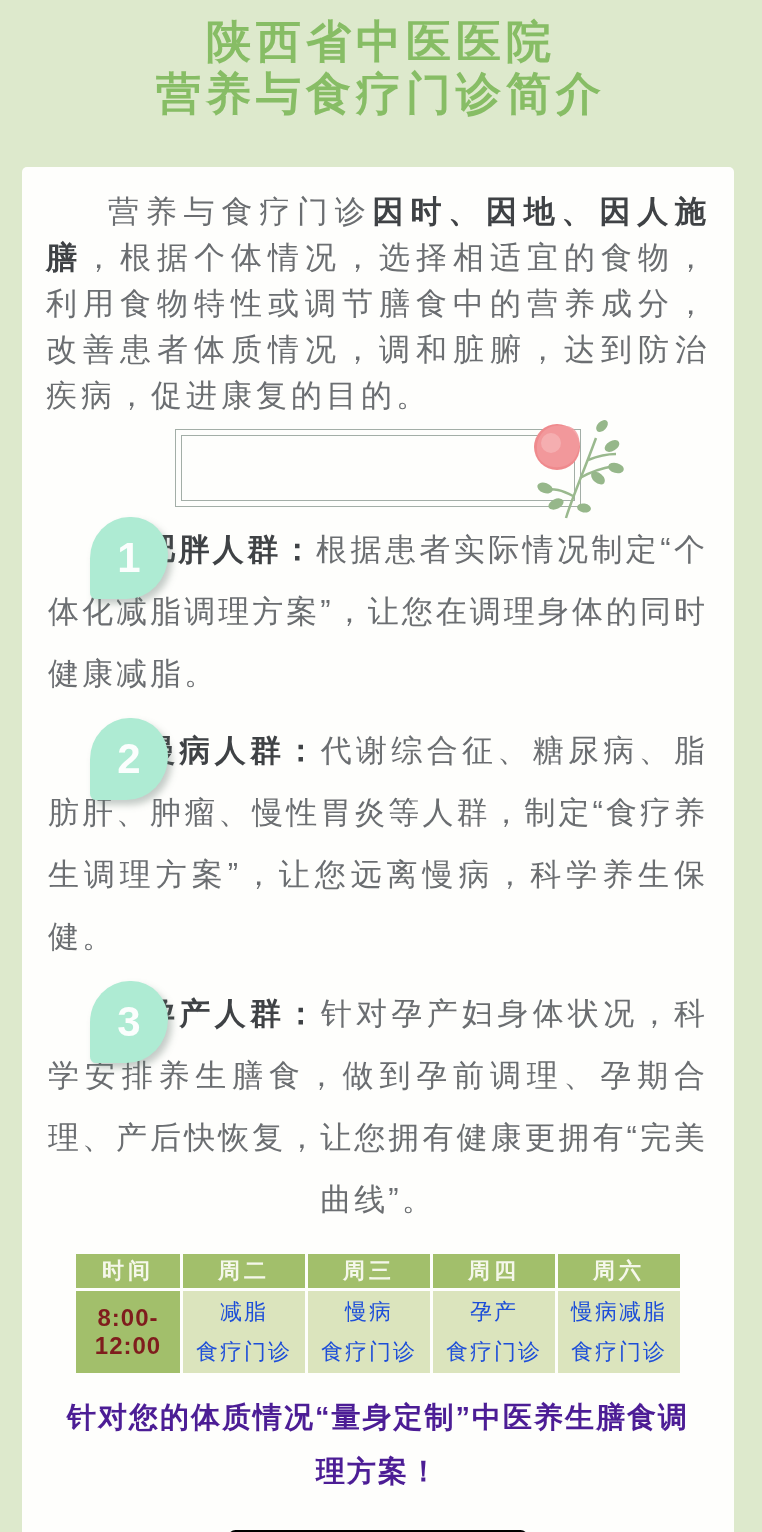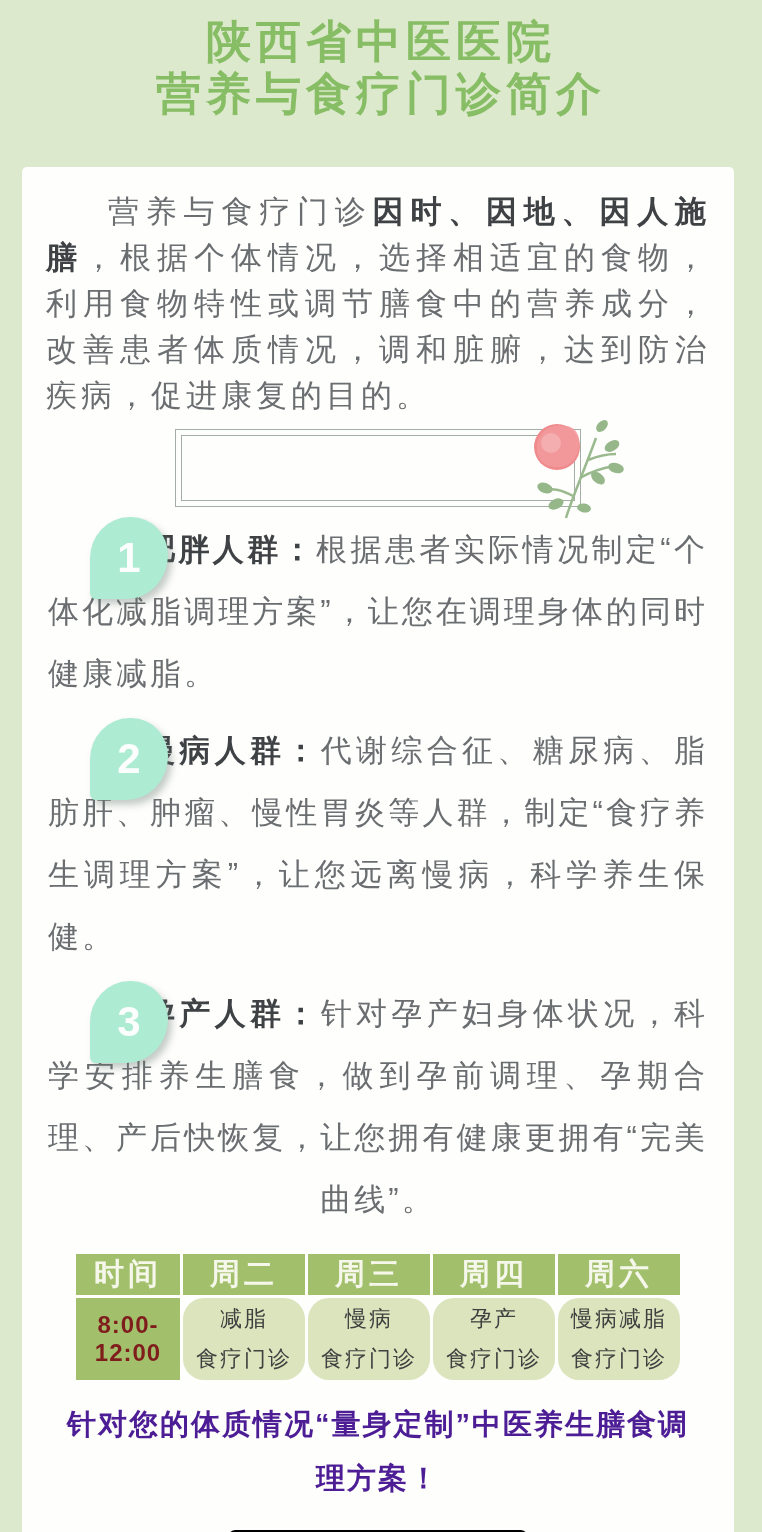--- a/index.html
+++ b/index.html
@@ -57,29 +57,29 @@
   .group-text b{color:var(--text-dark);}
   .group.center-last .group-text{text-align-last:auto;}
   .group.center-last .group-text{text-align:justify;}
   .group.center-last .group-text{ -moz-text-align-last:center; text-align-last:center;}
   .group.center-last .group-text{text-align-last:center;}
   .schedule{
     width:592px;margin:20px auto 0;border-collapse:separate;border-spacing:3px;
     table-layout:fixed;
   }
   .schedule th{
-    background:var(--table-head);color:#f5f7ea;font-size:30px;font-weight:bold;
+    background:var(--table-head);color:#f5f7ea;font-size:22px;font-weight:bold;
     letter-spacing:4px;height:34px;padding:0;
   }
   .schedule td{padding:0;text-align:center;vertical-align:middle;}
   .schedule td.time{
     background:var(--table-head);color:#7f1d1d;font-size:24px;letter-spacing:1px;
     font-weight:bold;height:68px;
   }
-  .schedule td.slot{background:var(--table-cell);color:#404040;font-size:22px;letter-spacing:2px;border-radius:21px;}
+  .schedule td.slot{background:var(--table-cell);color:#1d4ed8;font-size:22px;letter-spacing:2px;}
   .slot .l1{margin:6px 0 10px;}
   .slot .l2{margin:0 0 6px;}
   .footer1{
     margin:14px 36px 0;text-align:center;font-size:29px;font-weight:bold;
     color:#4c1d95;letter-spacing:2px;line-height:54px;
   }
   .footer2{
     margin:2px 20px 0;text-align:center;font-size:34px;font-weight:bold;
     color:#4a4d4f;letter-spacing:2px;line-height:42px;
   }

